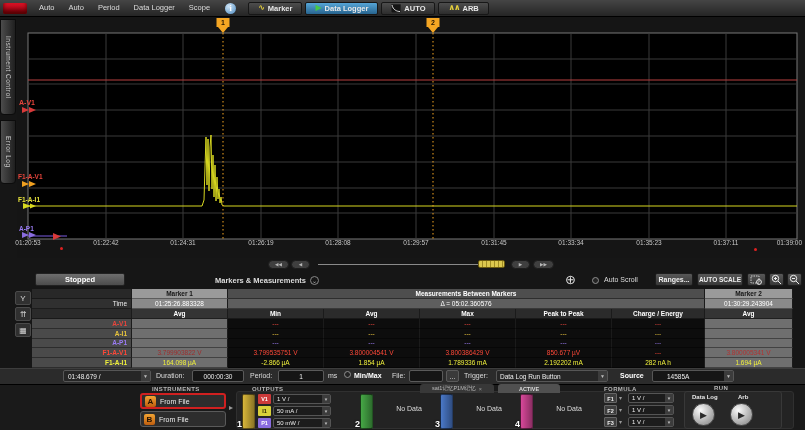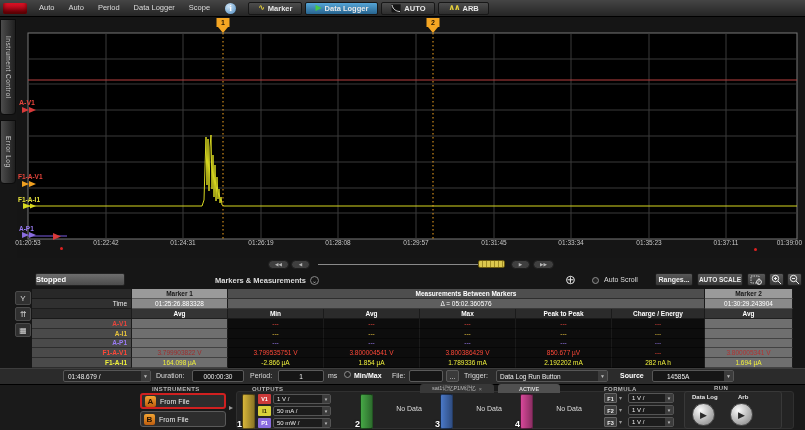--- a/index.html
+++ b/index.html
@@ -30,21 +30,21 @@
   .axis-dot{position:absolute;width:3px;height:3px;background:#e02020;border-radius:50%}
   
   .sbtn{position:absolute;top:260px;height:9px;background:#3f3f3f;border:1px solid #1c1c1c;border-radius:5px;
         color:#b8b8b8;font-size:4.5px;text-align:center;line-height:8px}
   .strack{position:absolute;top:264px;height:1px;background:#8a8a8a}
   .sthumb{position:absolute;top:260px;width:27px;height:8px;border:1px solid #6a5a10;border-radius:2px;
           background:repeating-linear-gradient(90deg,#dcc84e 0 3px,#a08c24 3px 4px)}
   
   .stopped{left:35px;top:273px;width:90px;height:13px;background:linear-gradient(#6e6e6e,#4c4c4c);
            border:1px solid #222;border-radius:2px;color:#fff;font-size:7.5px;font-weight:bold;
-           text-align:left;line-height:12px}
+           text-align:center;line-height:12px}
   .mm{left:215px;top:276px;font-size:7.5px;font-weight:bold;color:#ddd;display:flex;align-items:center;gap:4px}
   .mm-chev{width:9px;height:9px;border:1px solid #888;border-radius:50%;color:#aaa;font-size:6px;
            text-align:center;line-height:8px}
   .tool-btn{position:absolute;top:273px;height:13px;background:linear-gradient(#585858,#383838);
             border:1px solid #1d1d1d;border-radius:2px;color:#eee;font-weight:bold;
             text-align:center;display:flex;align-items:center;justify-content:center}
   .radio{position:absolute;width:7px;height:7px;border:1px solid #909090;border-radius:50%;background:#242424}
   .lbl7{position:absolute;font-size:7px;color:#ddd;white-space:nowrap}
   
   .rail-btn{position:absolute;left:15px;width:16px;height:14px;background:#303030;border:1px solid #4a4a4a;

